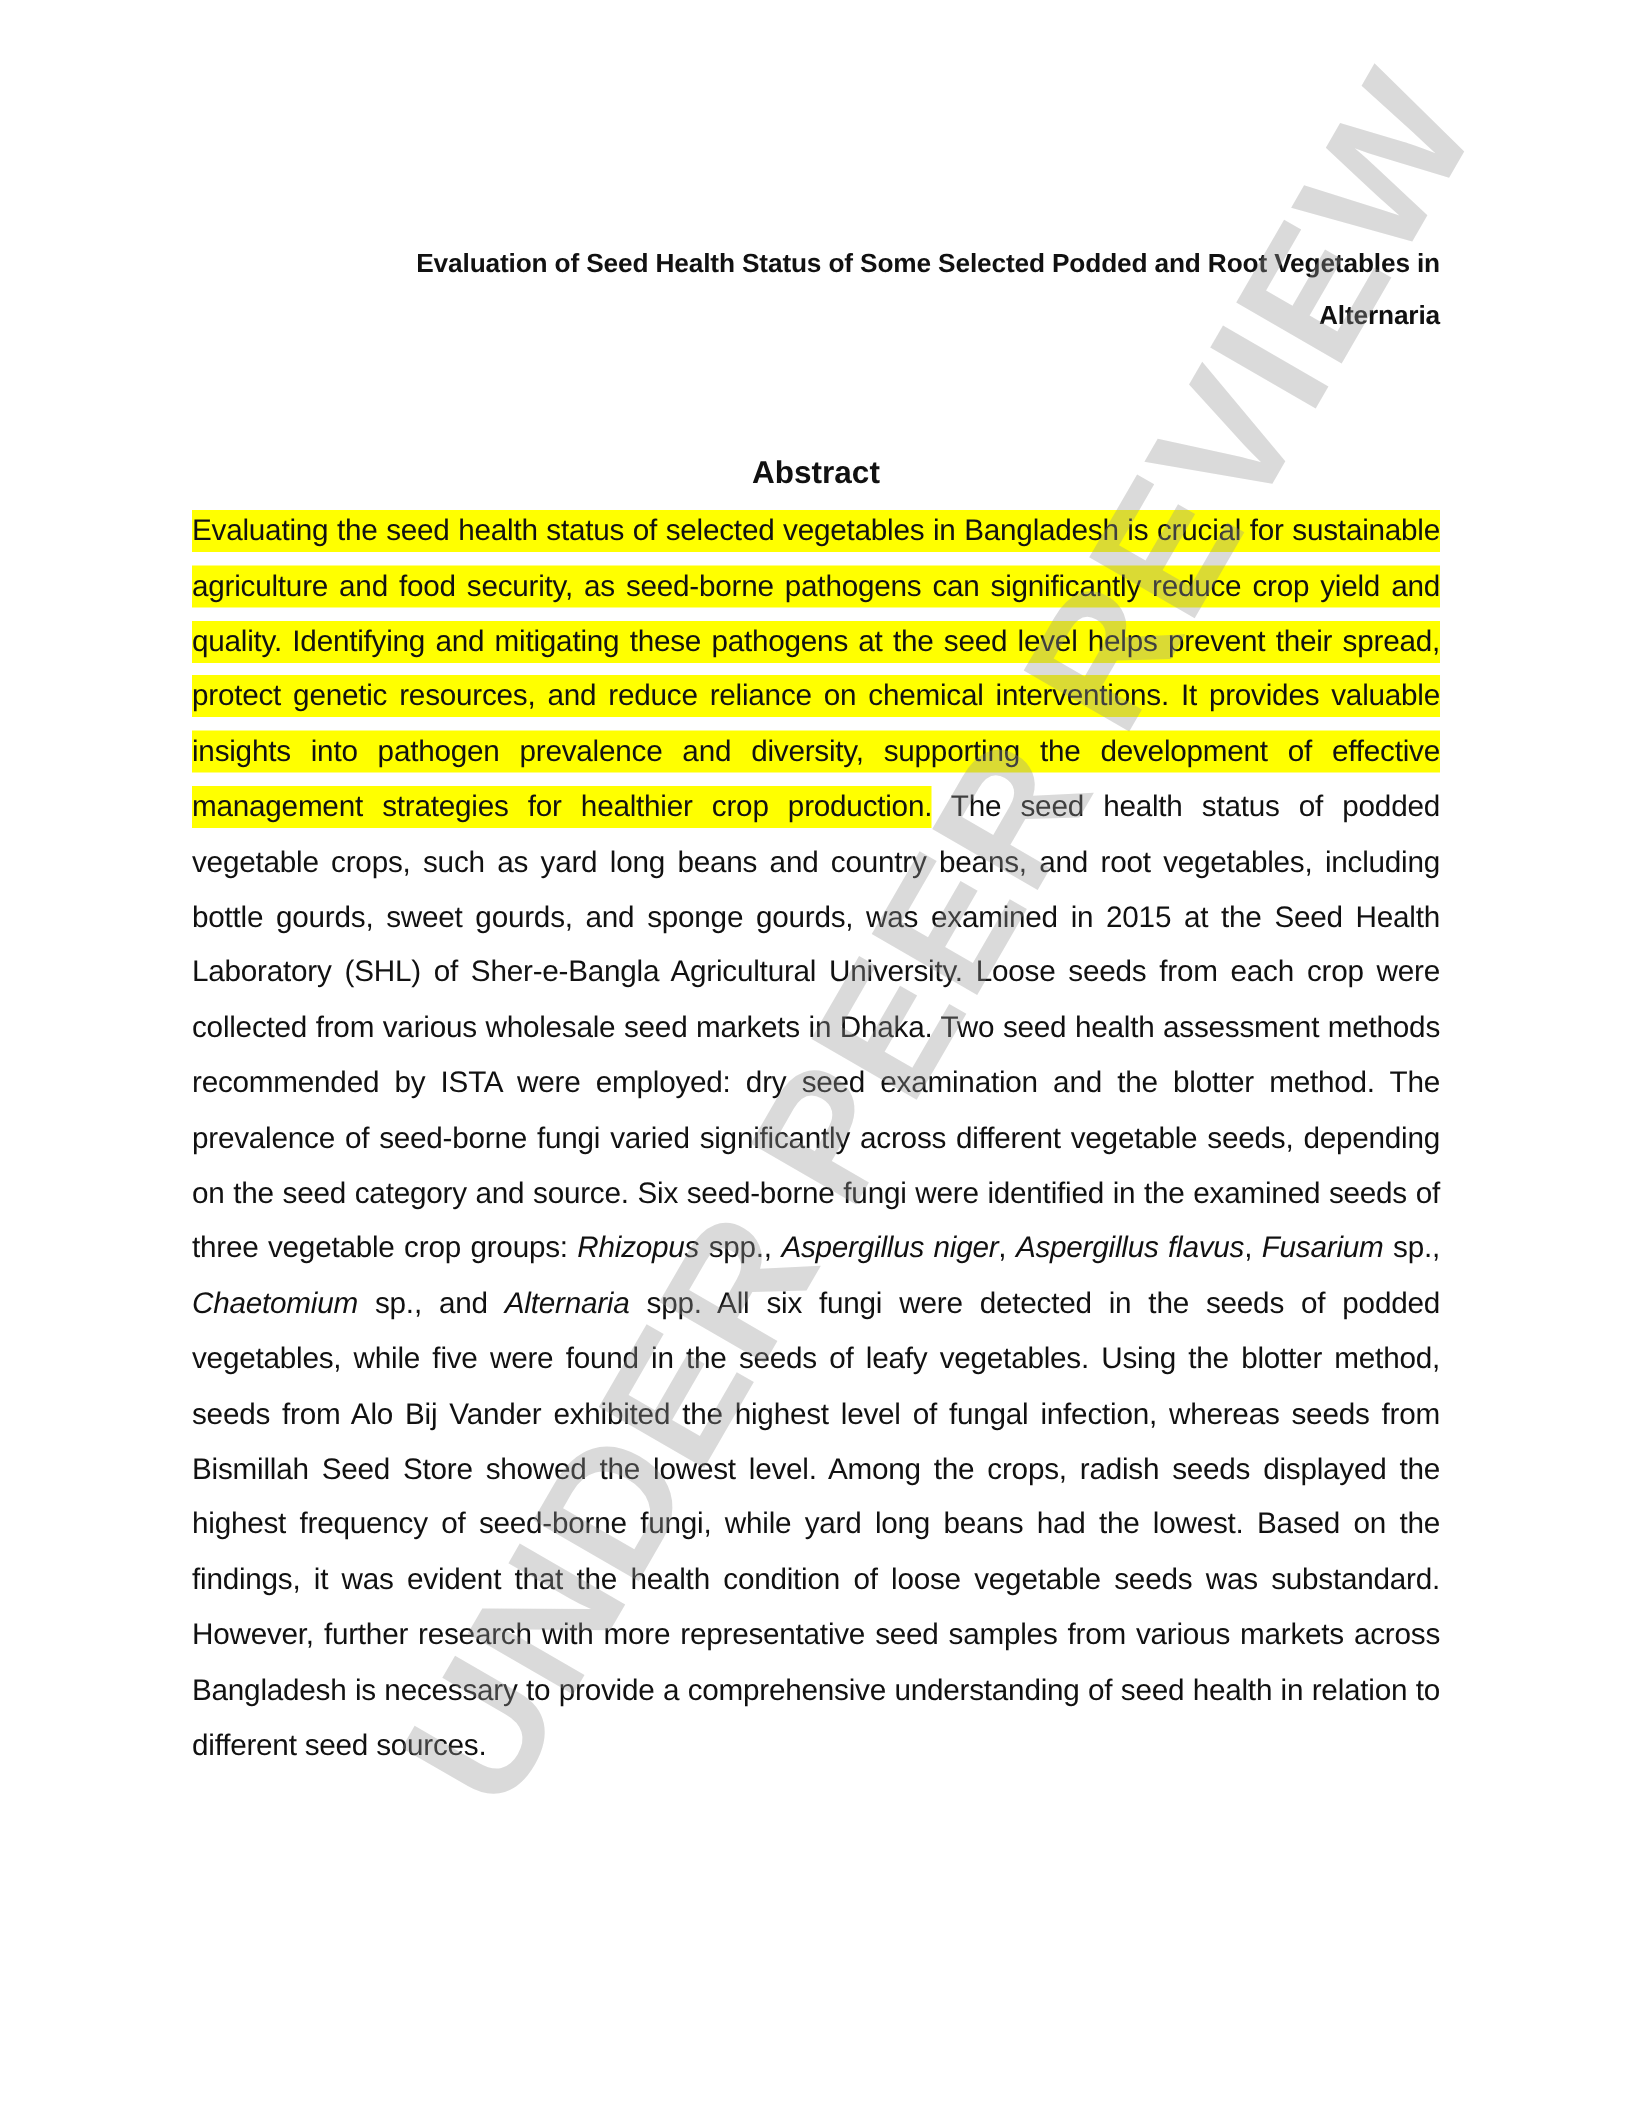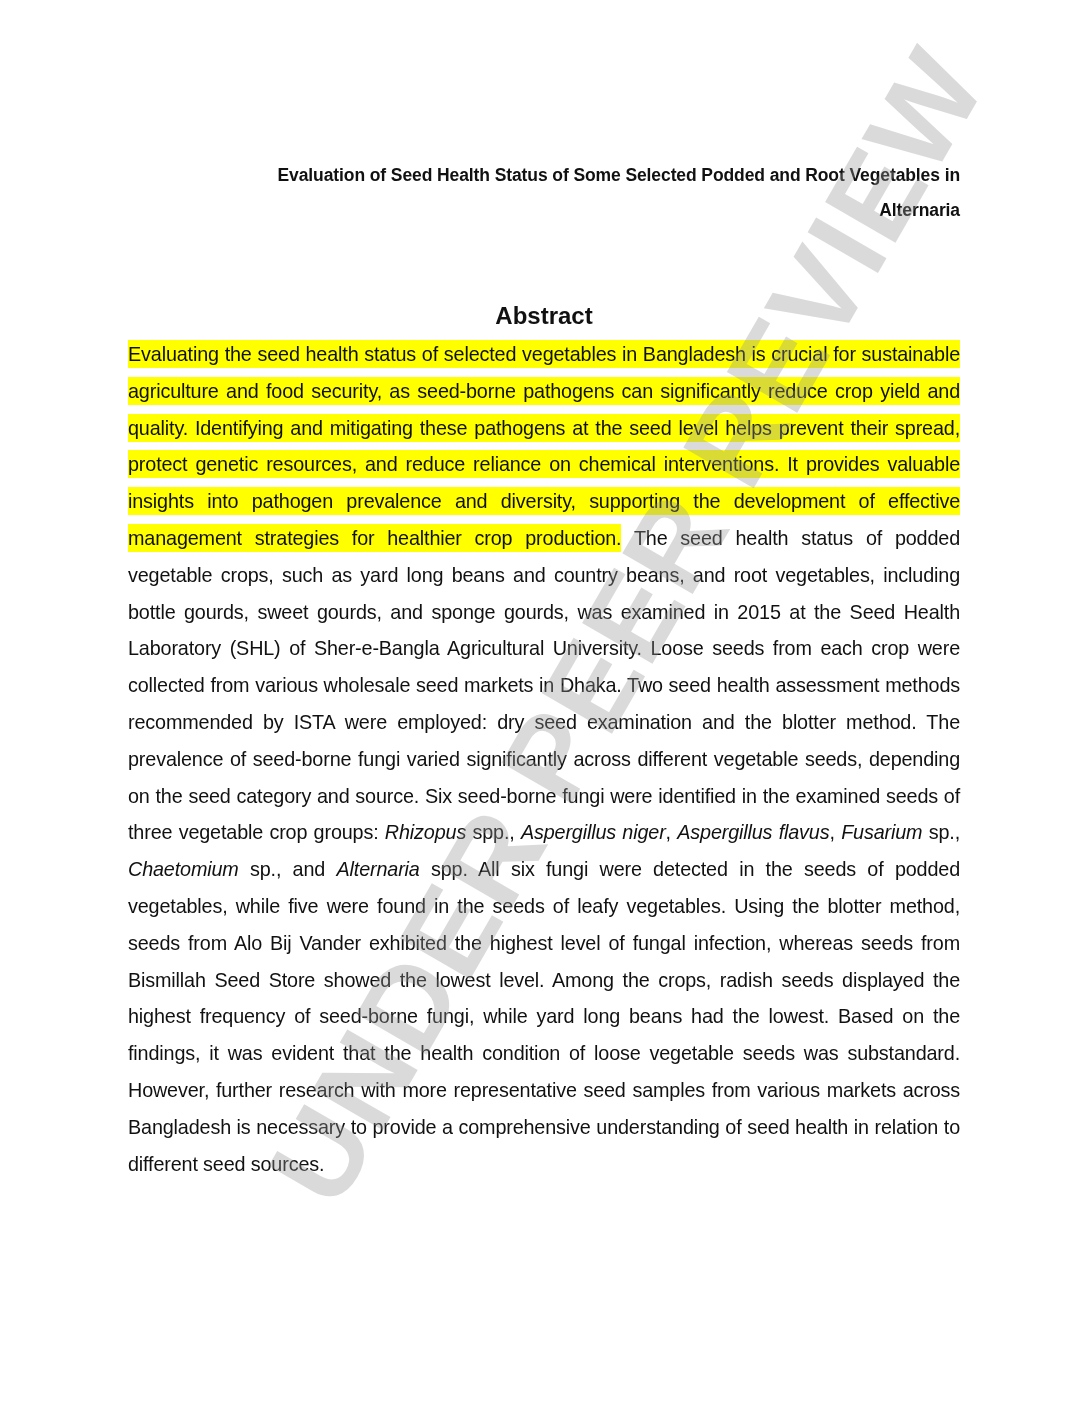--- a/index.html
+++ b/index.html
@@ -7,21 +7,21 @@
     .page { position: absolute; left: 0; top: 0; width: 1088px; height: 1160px; background: #fff; }
     .title {
       position: absolute; left: 150px; width: 810px; top: 158px;
       font-family: "Liberation Sans", sans-serif; font-weight: bold;
       font-size: 17.5px; line-height: 35px; text-align: right; color: #111;
       letter-spacing: -0.1px;
     }
     .abstract-heading {
       position: absolute; left: 128px; width: 832px; top: 302px;
       font-family: "Liberation Sans", sans-serif; font-weight: bold;
-      font-size: 24px; line-height: 28px; text-align: center; color: #111;
+      font-size: 21px; line-height: 28px; text-align: center; color: #111;
     }
     .abstract-body {
       position: absolute; left: 128px; width: 832px; top: 336px;
       font-family: "Liberation Sans", sans-serif; font-size: 19.8px;
       line-height: 36.8px; text-align: justify; color: #111;
       letter-spacing: -0.15px; z-index: 1;
     }
     .hl { background: #ffff00; padding: 3px 0; margin-top: 24px; }
     .abstract-body i { }
     .watermark {

